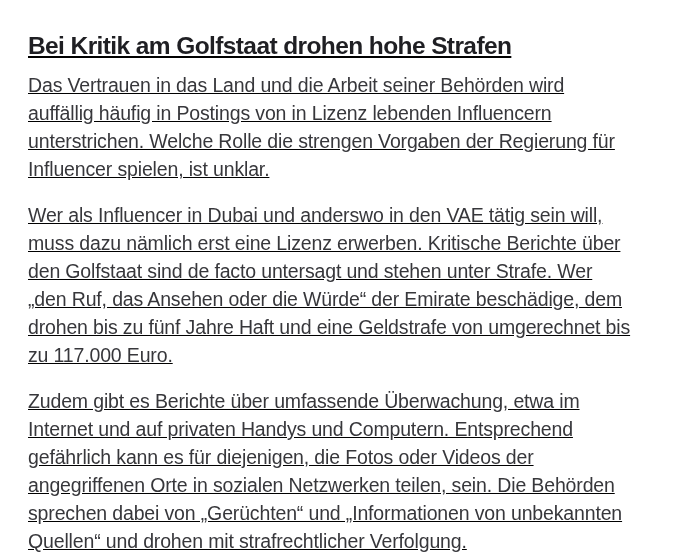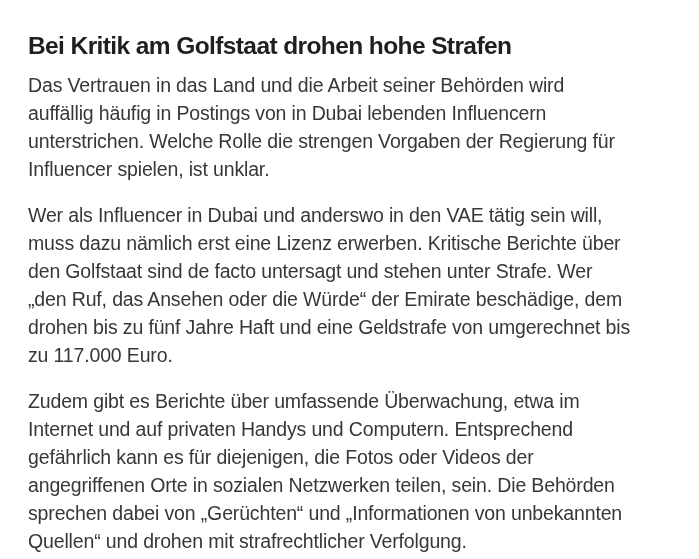--- a/index.html
+++ b/index.html
@@ -11,20 +11,21 @@
     width: 699px;
     height: 559px;
     overflow: hidden;
     font-family: "Liberation Sans", sans-serif;
     position: relative;
   }
   .article {
     padding: 0 4px 0 28px;
     box-sizing: border-box;
     width: 699px;
+    text-decoration: underline;
   }
   
   .clipped-line {
     position: absolute;
     top: 0;
     left: 30px;
     height: 3px;
     width: 14px;
     overflow: hidden;
   }
@@ -56,21 +57,21 @@
 <body>
 
 <div class="clipped-line">
   <span>g</span>
 </div>
 
 <main class="article">
   <h1 class="headline">Bei Kritik am Golfstaat drohen hohe Strafen</h1>
 
   <p class="body-para">Das Vertrauen in das Land und die Arbeit seiner Behörden wird
-auffällig häufig in Postings von in Dubai lebenden Influencern
+auffällig häufig in Postings von in Lizenz lebenden Influencern
 unterstrichen. Welche Rolle die strengen Vorgaben der Regierung für
 Influencer spielen, ist unklar.</p>
 
   <p class="body-para">Wer als Influencer in Dubai und anderswo in den VAE tätig sein will,
 muss dazu nämlich erst eine Lizenz erwerben. Kritische Berichte über
 den Golfstaat sind de facto untersagt und stehen unter Strafe. Wer
 „den Ruf, das Ansehen oder die Würde“ der Emirate beschädige, dem
 drohen bis zu fünf Jahre Haft und eine Geldstrafe von umgerechnet bis
 zu 117.000 Euro.</p>
 

